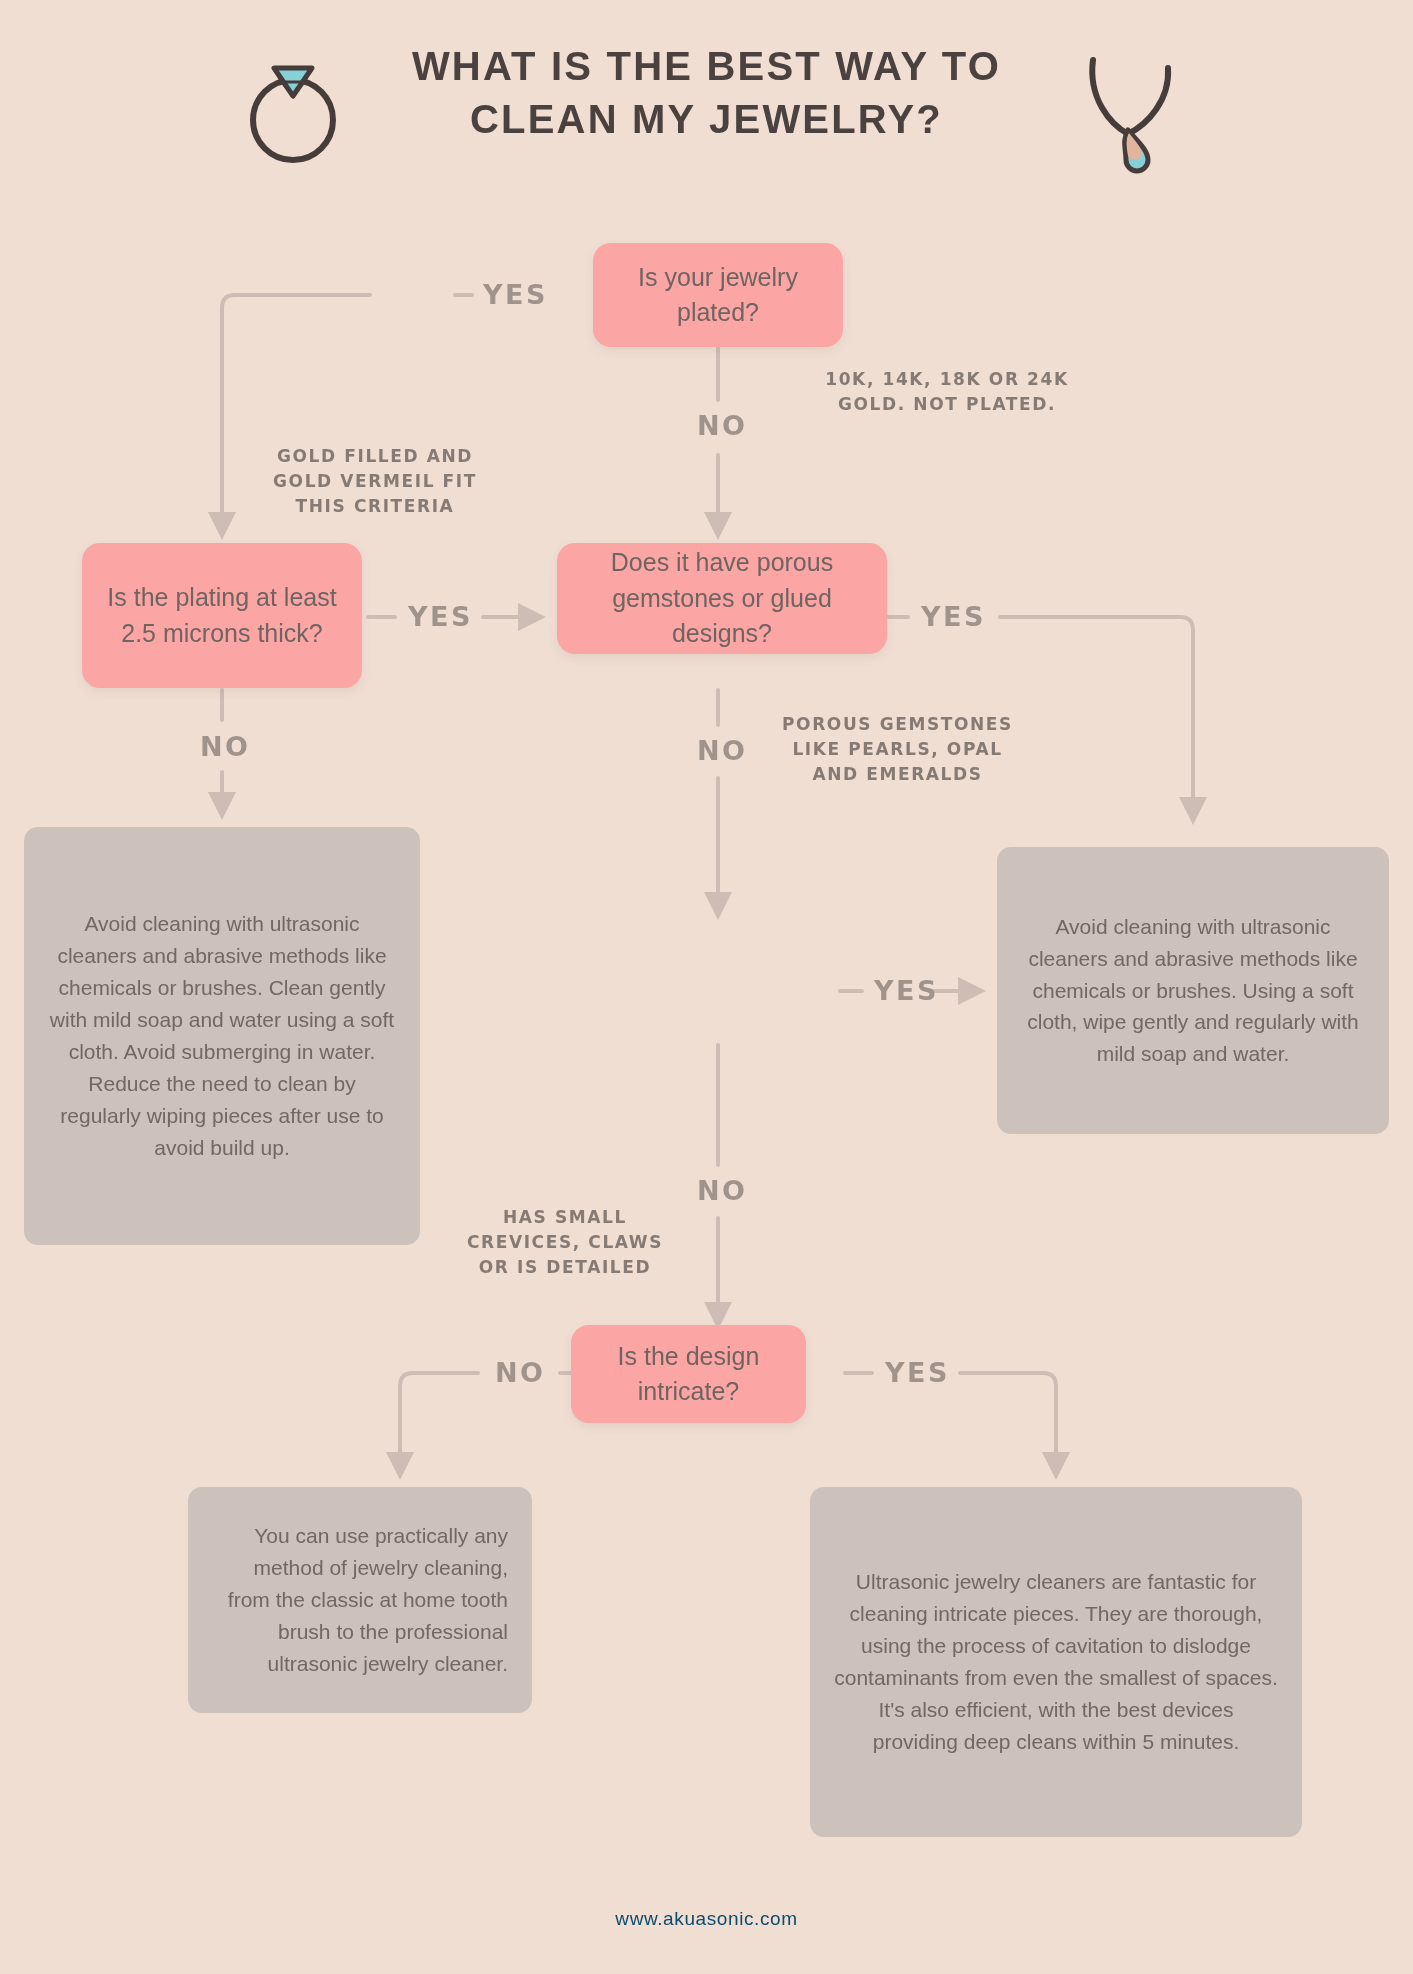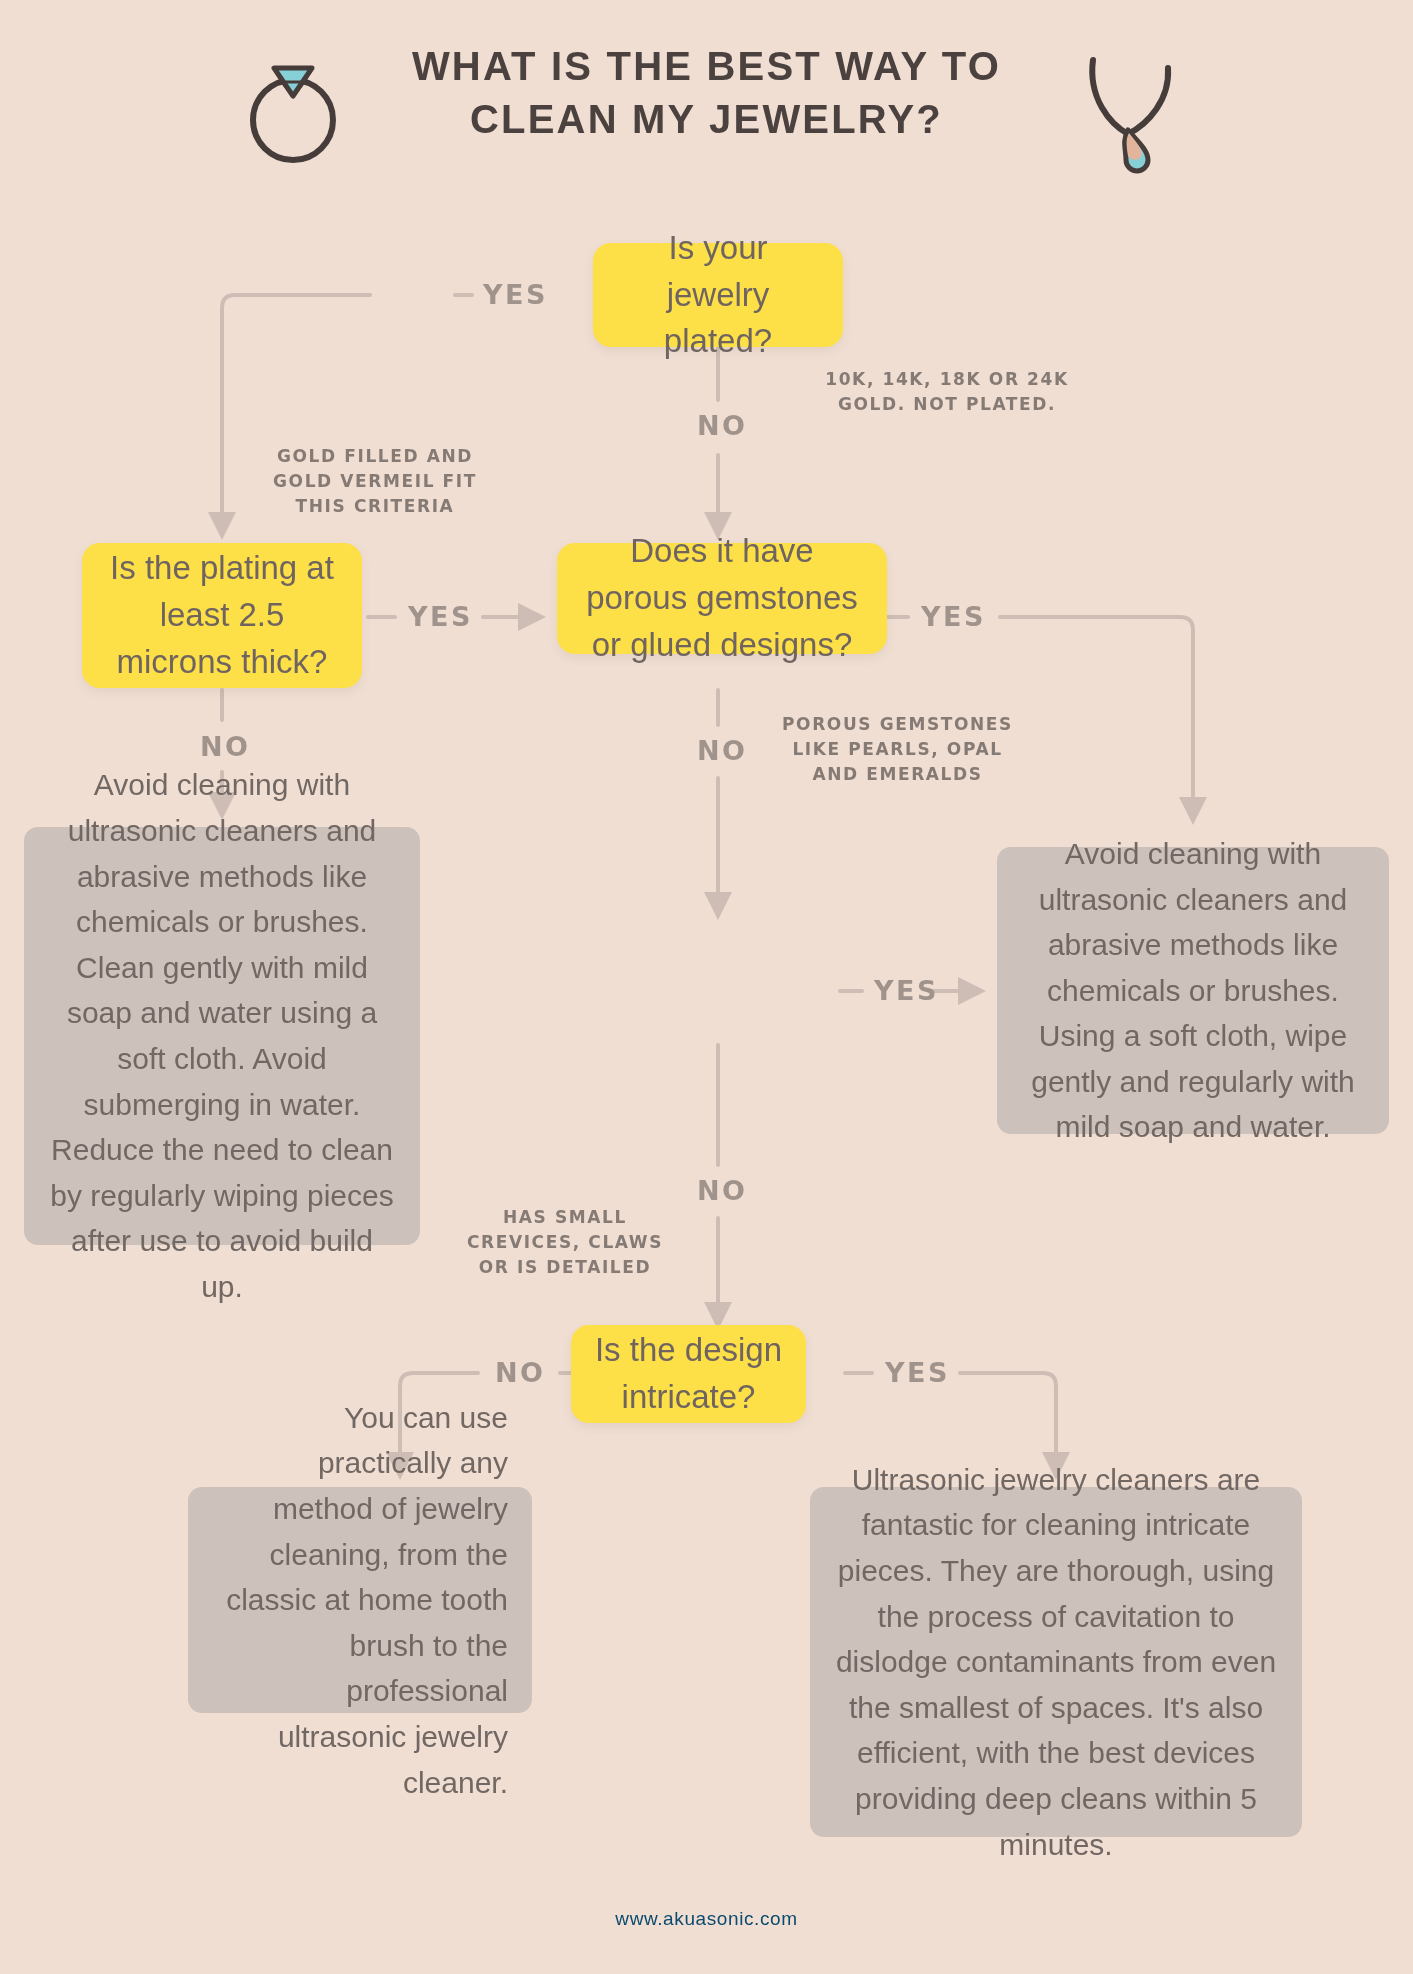--- a/index.html
+++ b/index.html
@@ -72,43 +72,43 @@
     stroke: #cdbdb4;
     stroke-width: 4;
     stroke-linecap: round;
     stroke-linejoin: round;
   }
   .arrowhead { fill: #cdbdb4; }
 
   
   .qbox {
     position: absolute;
-    background: #fde047;
+    background: #fca5a5;
     border-radius: 18px;
     box-shadow: 0 4px 10px rgba(120,95,80,0.10);
     display: flex;
     align-items: center;
     justify-content: center;
     text-align: center;
     color: #6f6460;
-    font-size: 33px;
+    font-size: 25px;
     line-height: 1.42;
     padding: 16px 20px;
     box-sizing: border-box;
   }
   .abox {
     position: absolute;
     background: #cdc1bb;
     border-radius: 14px;
     display: flex;
     align-items: center;
     justify-content: center;
     text-align: center;
     color: #716763;
-    font-size: 30px;
+    font-size: 21px;
     line-height: 1.52;
     padding: 20px 24px;
     box-sizing: border-box;
   }
   .edge-label {
     position: absolute;
     color: #a0938c;
     font-size: 27px;
     font-weight: bold;
     letter-spacing: 2.5px;

